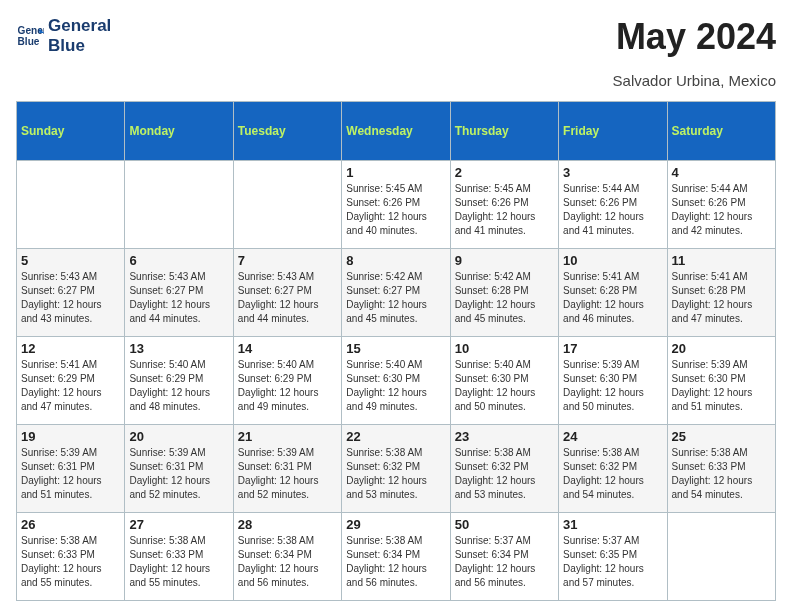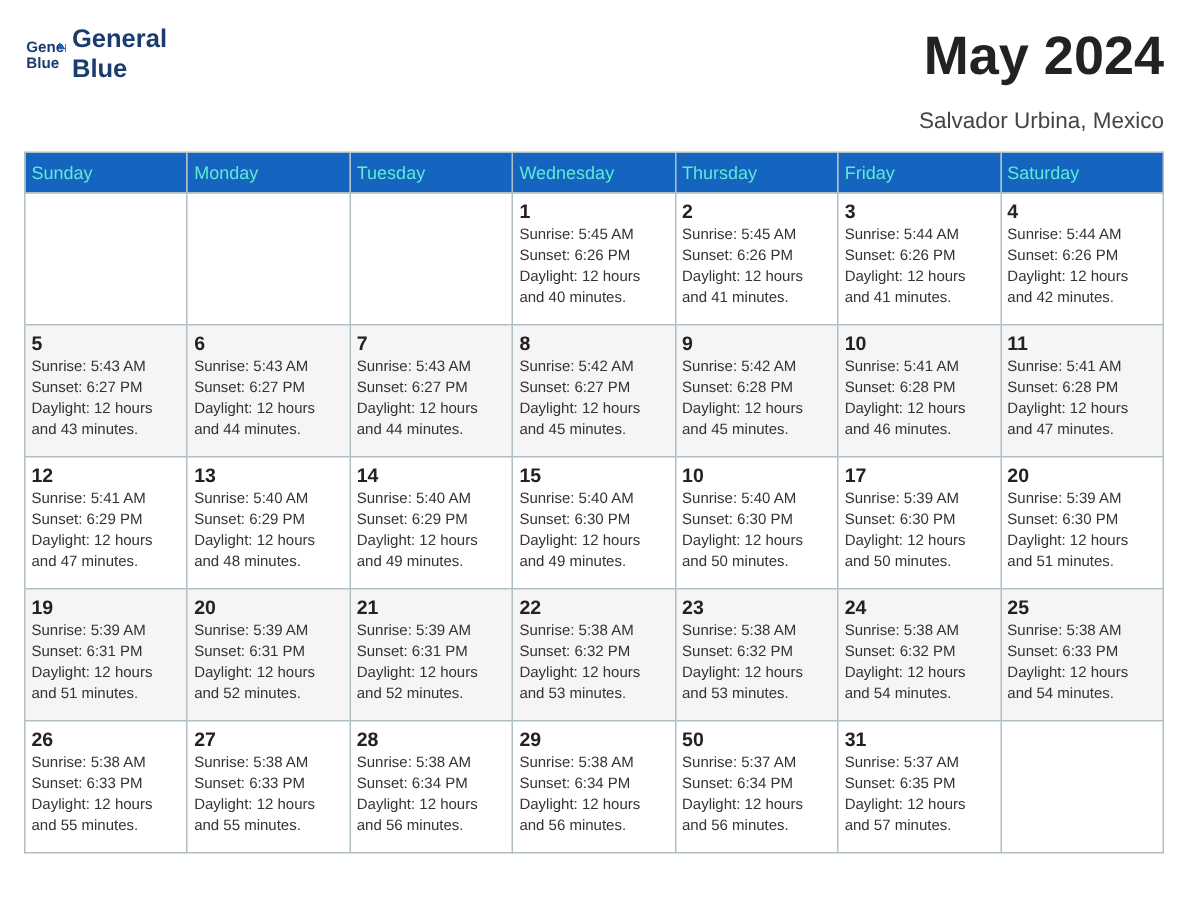--- a/index.html
+++ b/index.html
@@ -38,24 +38,24 @@
       color: #444;
       margin-top: 14px;
     }
     table {
       width: 100%;
       border-collapse: collapse;
       table-layout: fixed;
     }
     thead tr th {
       background: #1565c0;
-      color: #5eead4;
+      color: #bef264;
       font-size: 12px;
-      font-weight: normal;
-      padding: 6px 4px;
+      font-weight: bold;
+      padding: 22px 4px;
       text-align: left;
       border: 1px solid #b0bec5;
     }
     tbody tr td {
       vertical-align: top;
       border: 1px solid #b0bec5;
       padding: 4px 4px;
       font-size: 10.5px;
       color: #222;
       height: 88px;

